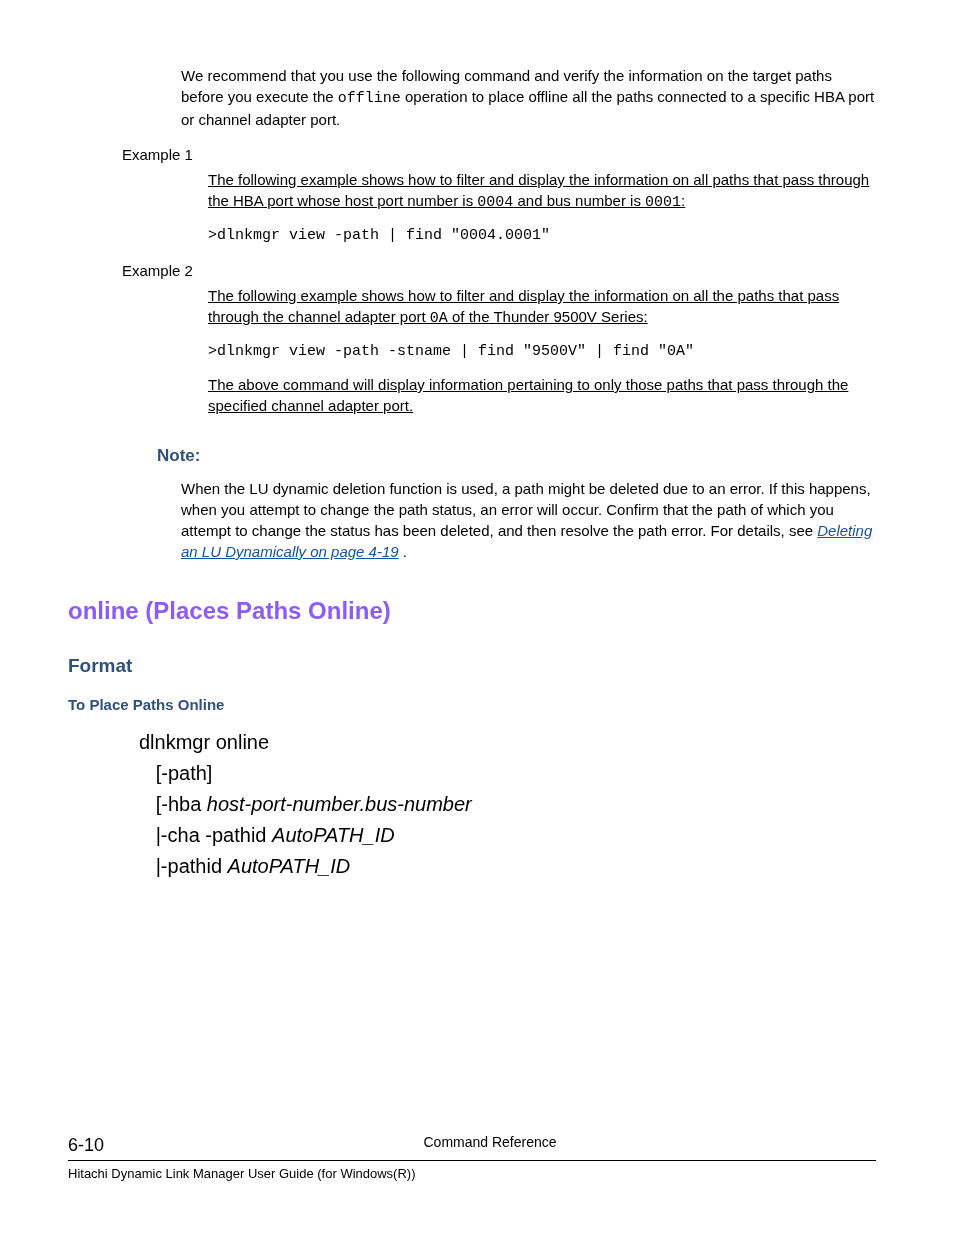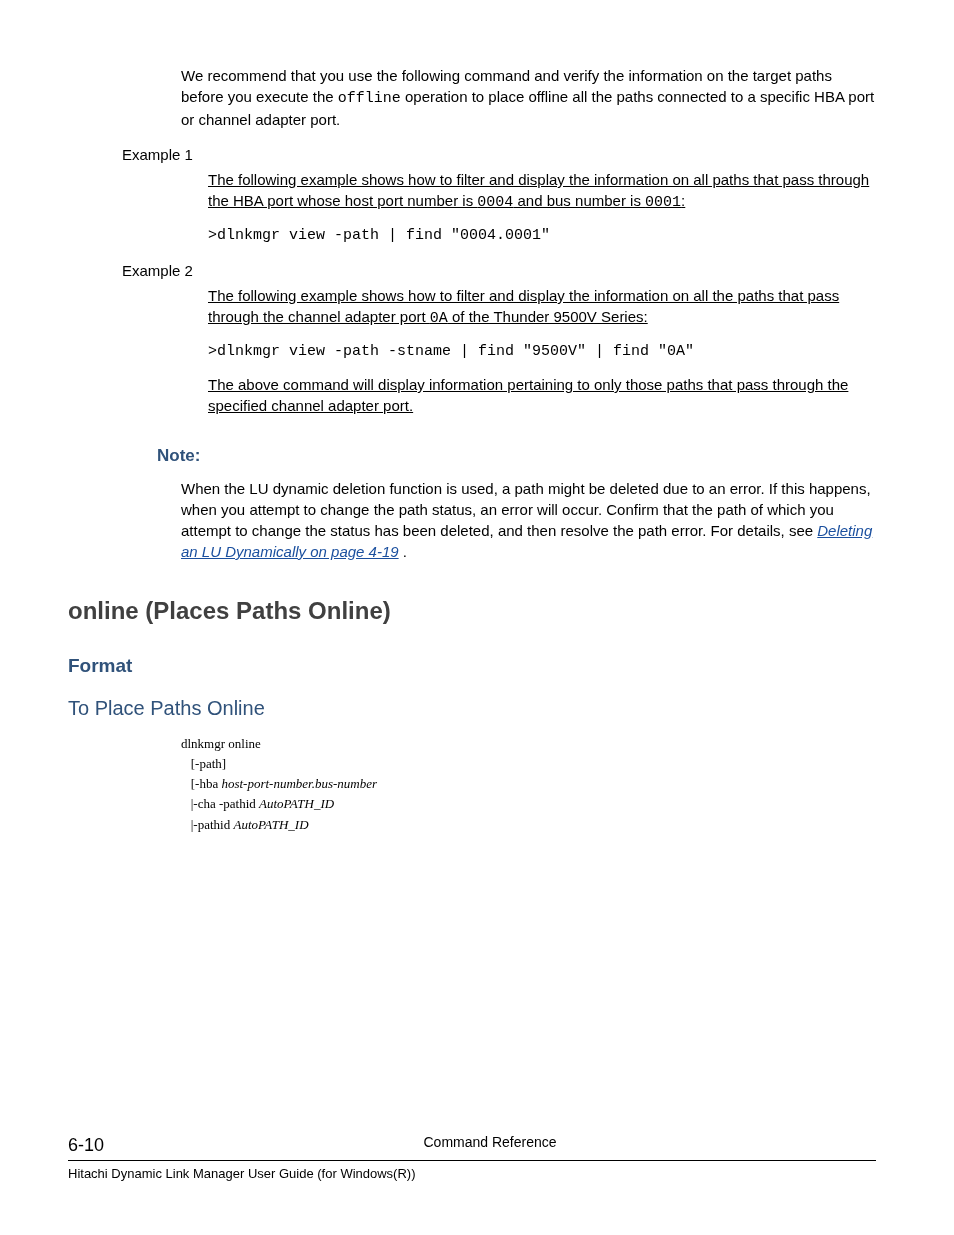--- a/index.html
+++ b/index.html
@@ -50,44 +50,44 @@
   .note-body {
     margin-left: 113px;
     margin-top: 2px;
   }
   a.xref {
     color: #1a4f9e;
     text-decoration: underline;
     font-style: italic;
   }
   h1.section {
-    color: #404040;
+    color: #8b5cf6;
     font-weight: bold;
     font-size: 24px;
     margin-top: 32px;
     margin-bottom: 14px;
   }
   h2.subsection {
     color: #30527a;
     font-weight: bold;
     font-size: 19px;
     margin-top: 26px;
     margin-bottom: 14px;
   }
   h3.subsub {
     color: #30527a;
-    font-weight: normal;
-    font-size: 20px;
+    font-weight: bold;
+    font-size: 15px;
     margin-top: 10px;
     margin-bottom: 12px;
   }
   .syntax {
-    font-family: Liberation Serif, serif;
-    font-size: 13px;
-    margin-left: 113px;
+    font-family: Liberation Sans, sans-serif;
+    font-size: 20px;
+    margin-left: 71px;
     white-space: pre;
     line-height: 1.55;
   }
   .syntax .ital { font-style: italic; }
   .footer {
     position: absolute;
     bottom: 52px;
     left: 68px;
     right: 78px;
   }

